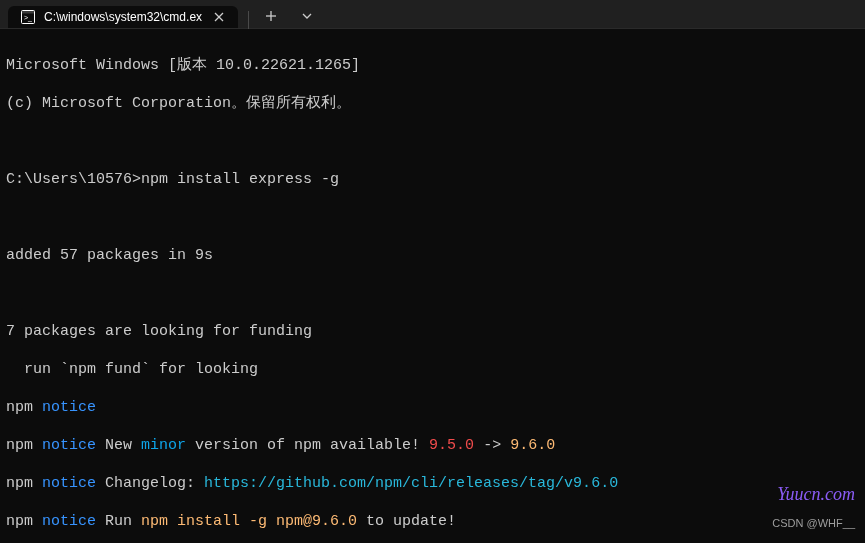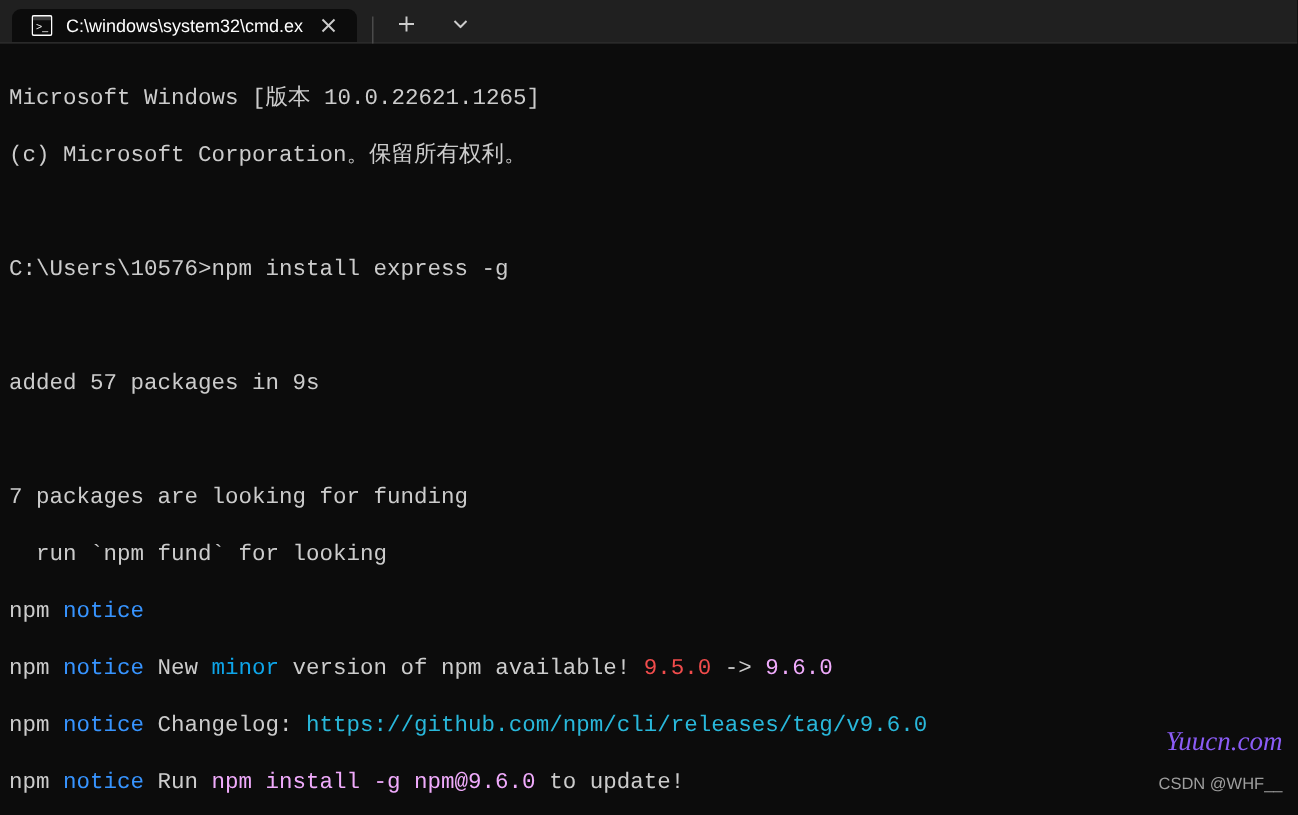--- a/index.html
+++ b/index.html
@@ -66,21 +66,21 @@
     .terminal {
       padding: 8px 6px;
       line-height: 19px;
       white-space: pre;
       font-family: Consolas, 'Courier New', monospace;
     }
     .line { display: block; }
     .c-blue { color: #3794ff; text-align: right; }
     .c-yellow { color: #0ea5e9; }
     .c-red { color: #f14c4c; }
-    .c-green { color: #f0abfc; }
+    .c-green { color: #fdba74; }
     .c-cyan { color: #29b8db; }
     .c-white { color: #cccccc; }
     .watermark {
       position: absolute;
       right: 10px;
       bottom: 38px;
       color: #8b5cf6;
       font-family: Georgia, serif;
       font-size: 18px;
       font-style: italic;

